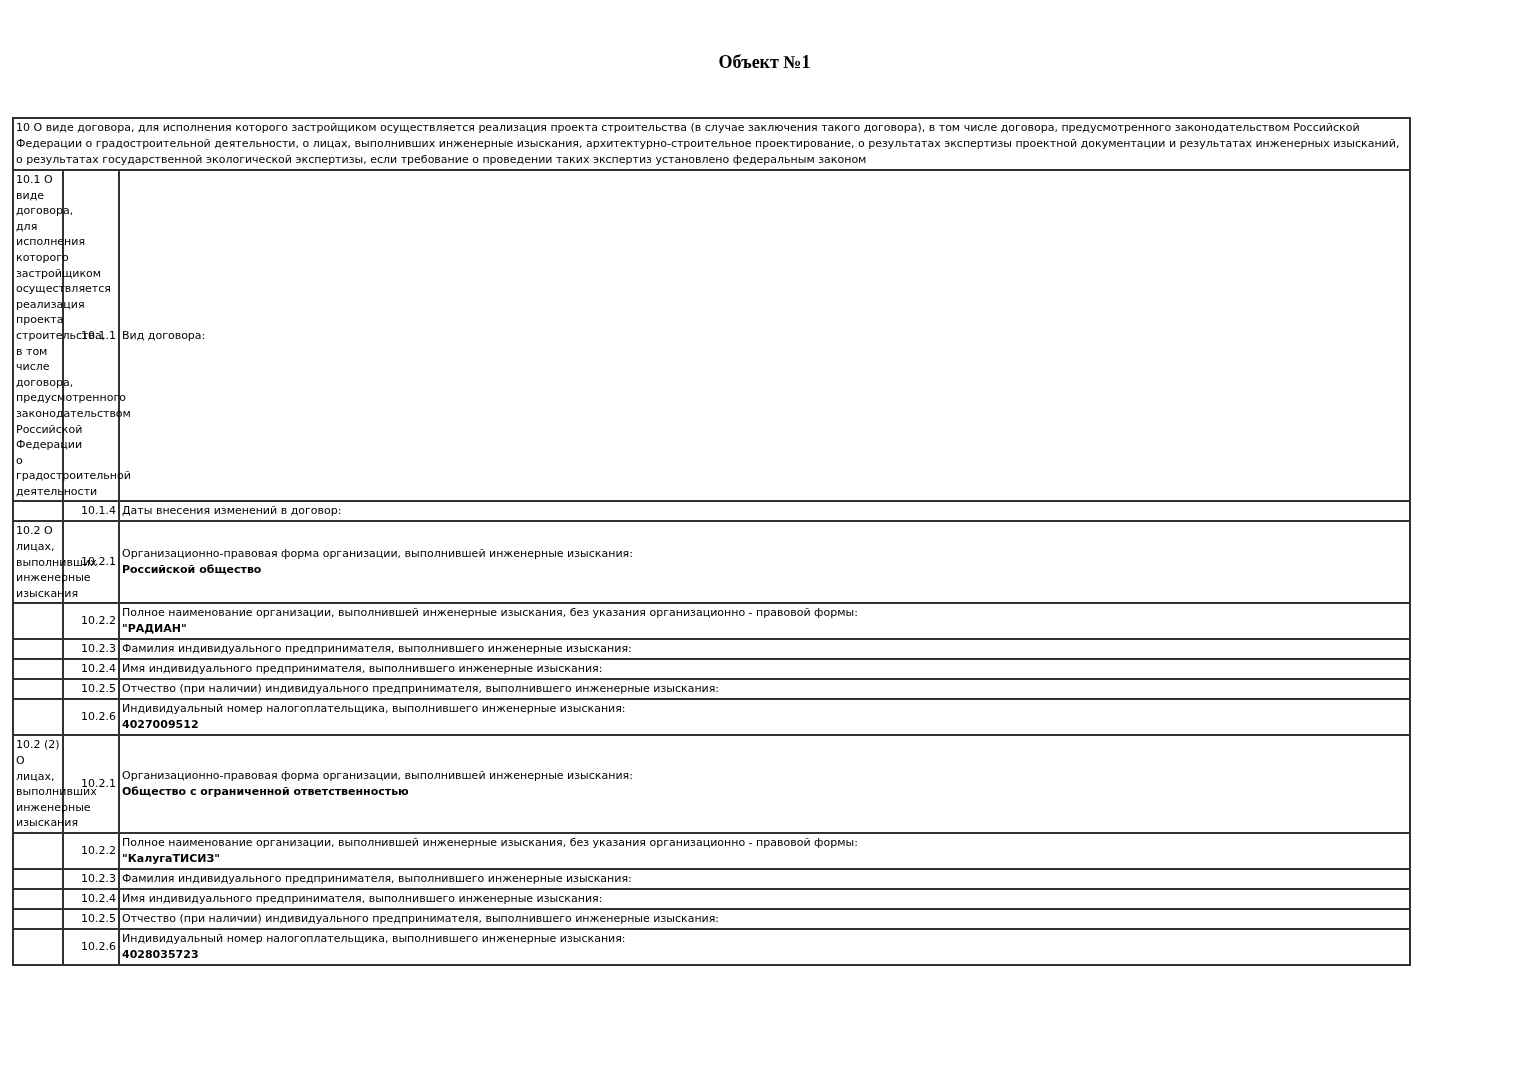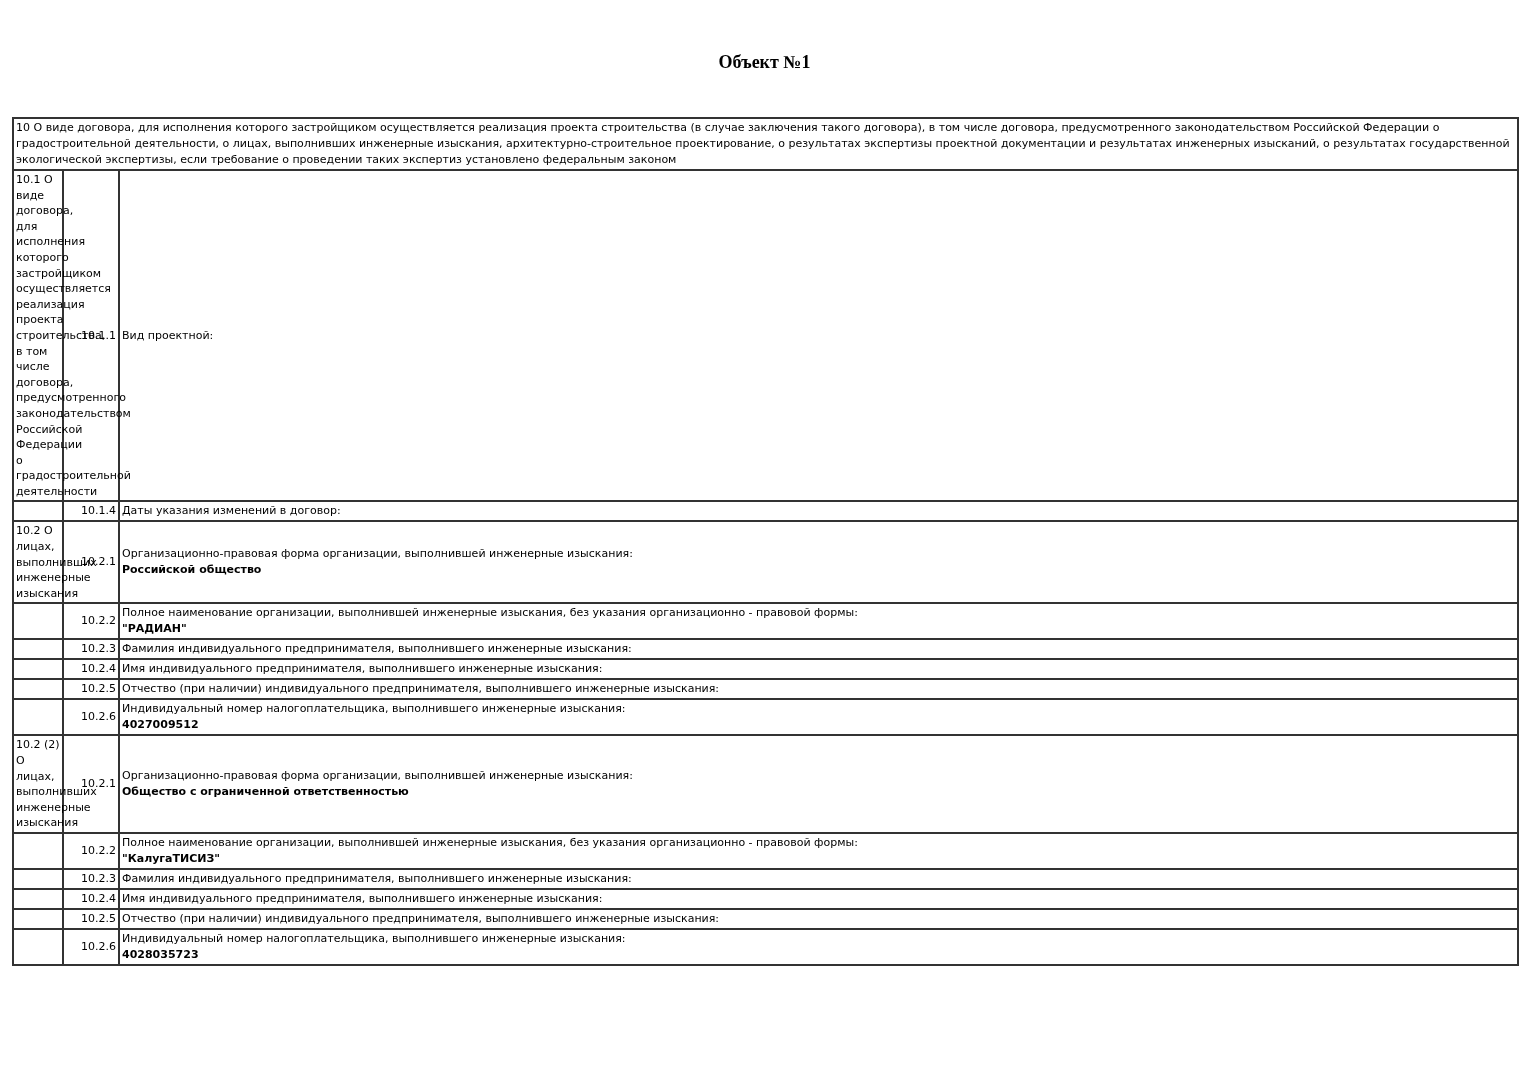--- a/index.html
+++ b/index.html
@@ -17,21 +17,21 @@
     margin: 52px 0 16px 0;
     text-align: center;
     font-family: "Liberation Serif", serif;
     font-size: 18px;
     font-weight: bold;
     color: #000000;
   }
   table.doc {
     border-collapse: collapse;
     table-layout: fixed;
-    width: 1507px;
+    width: 1399px;
     margin: 44px 0 0 12px;
   }
   table.doc col.c1 { width: 50px; }
   table.doc col.c2 { width: 56px; }
   table.doc td {
     border: 2px solid #333333;
     padding: 1px 2px;
     vertical-align: middle;
     line-height: 16px;
     overflow: visible;
@@ -80,33 +80,33 @@
   </tr>
 
   <tr>
     <td class="side">
           <div class="side-text">10.1 О виде договора, для исполнения которого застройщиком осуществляется реализация проекта строительства, в том числе договора, предусмотренного законодательством Российской Федерации о градостроительной деятельности</div>
         </td>
     <td class="num">
           <div class="lbl">10.1.1</div>
         </td>
     <td>
-          <div class="lbl">Вид проектной:</div>
+          <div class="lbl">Вид договора:</div>
         </td>
   </tr>
 
 
 
   <tr>
     <td class="side"></td>
     <td class="num">
           <div class="lbl">10.1.4</div>
         </td>
     <td>
-          <div class="lbl">Даты указания изменений в договор:</div>
+          <div class="lbl">Даты внесения изменений в договор:</div>
         </td>
   </tr>
 
   <tr>
     <td class="side">
           <div class="side-text">10.2 О лицах, выполнивших инженерные изыскания</div>
         </td>
     <td class="num">
           <div class="lbl">10.2.1</div>
         </td>

